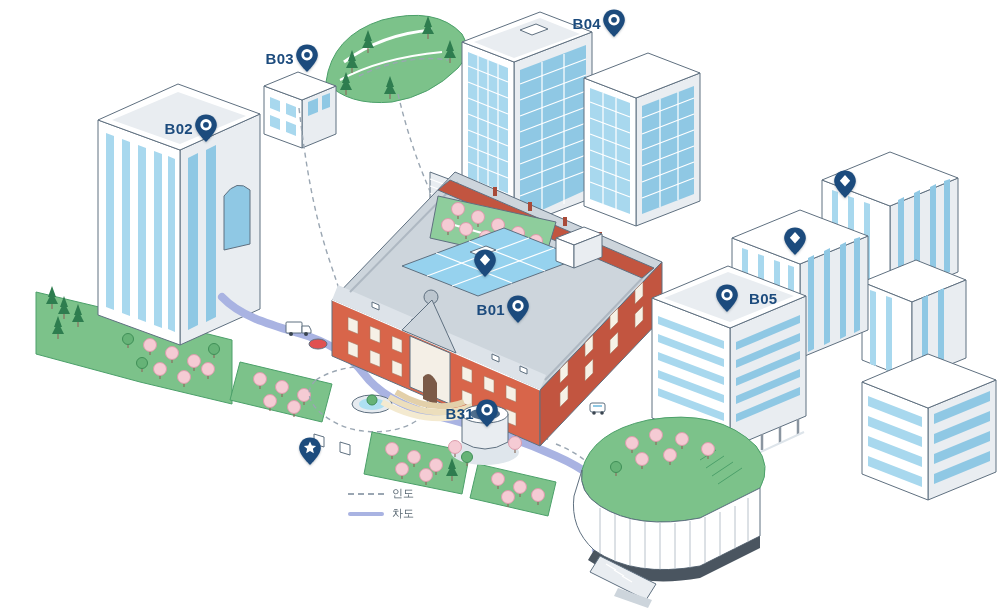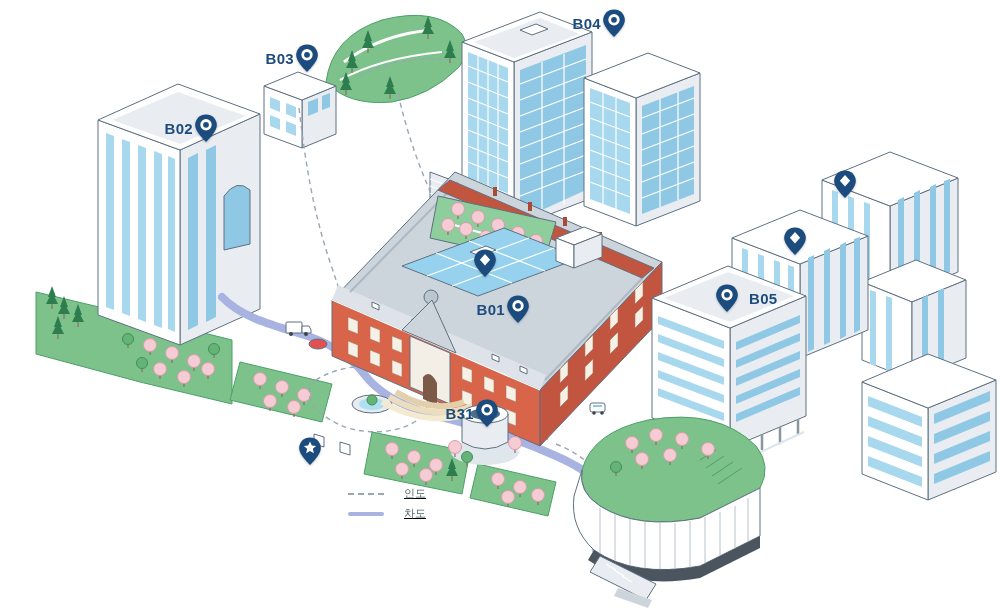--- a/index.html
+++ b/index.html
@@ -33,21 +33,21 @@
   
   .markers{position:absolute;inset:0;z-index:5;}
   .marker{position:absolute;width:0;height:0;cursor:pointer;}
   .marker .pin{position:absolute;left:-13px;top:-16px;filter:drop-shadow(0 1px 1px rgba(20,40,60,.3));}
   .marker .marker-label{position:absolute;right:13px;top:-9px;font-size:15px;font-weight:bold;
     color:var(--pin,#1c4b7d);white-space:nowrap;letter-spacing:.3px;}
   .marker.label-right .marker-label{left:22px;right:auto;}
 
   
   .legend{position:absolute;left:348px;top:486px;display:flex;flex-direction:column;gap:5px;z-index:4;}
-  .legend-row{display:flex;align-items:center;gap:20px;text-decoration:underline;}
+  .legend-row{display:flex;align-items:center;gap:8px;}
   .legend-line{width:36px;display:inline-block;}
   .legend-line.dashed{border-top:2px dashed var(--path,#9aa6b2);height:0;}
   .legend-line.solid{height:4px;background:var(--road,#a9b3e2);border-radius:2px;}
   .legend-label{font-size:11px;color:#55646f;}
 </style>
 </head>
 <body>
 
 <div class="stage">
 

